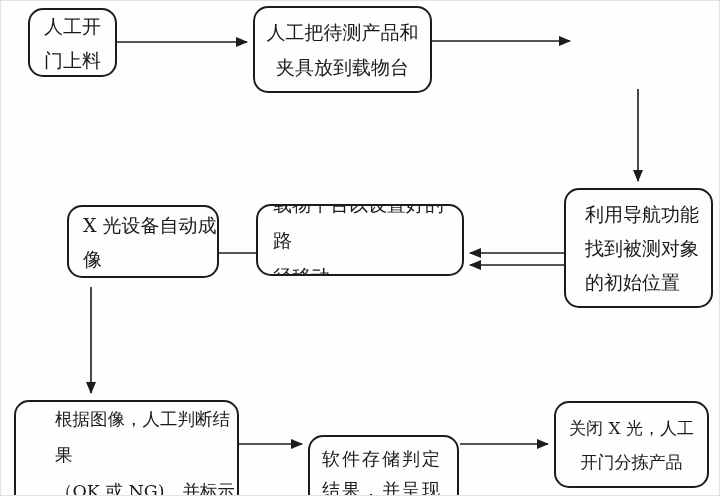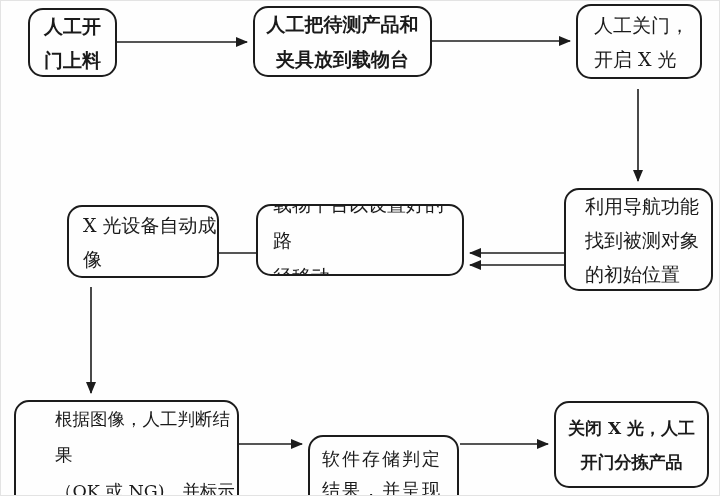--- a/index.html
+++ b/index.html
@@ -30,30 +30,30 @@
     align-items: center;
     overflow: hidden;
   }
   .node .label {
     white-space: pre-line;
     font-size: 19px;
     line-height: 34px;
     width: 100%;
   }
   .node.center { justify-content: center; }
-  .node.center .label { text-align: center; font-weight: bold; }
+  .node.center .label { text-align: center; }
   .node.left .label { text-align: left; }
 
   
   #n1 { left: 27px;  top: 7px;   width: 89px;  height: 69px; }
-  #n2 { left: 252px; top: 5px;   width: 179px; height: 71px; }
+  #n2 { left: 252px; top: 5px;   width: 179px; height: 87px; }
   #n2 .label { line-height: 35px; }
   #n3 { left: 575px; top: 3px;   width: 126px; height: 75px; }
   #n3 .label { padding-left: 16px; }
-  #n4 { left: 563px; top: 187px; width: 149px; height: 103px; }
+  #n4 { left: 563px; top: 187px; width: 149px; height: 120px; }
   #n4 .label { padding-left: 19px; line-height: 34px; }
   #n5 { left: 255px; top: 203px; width: 208px; height: 72px; }
   #n5 .label { padding-left: 15px; line-height: 36px; }
   #n6 { left: 18px;  top: 204px; width: 152px; height: 73px; margin-left: 48px; }
   #n6 .label { padding-left: 14px; }
   #n7 { left: 13px;  top: 399px; width: 225px; height: 109px; padding-left: 24px; }
   #n7 .label { padding-left: 15px; font-size: 17.5px; line-height: 36px; }
   #n8 { left: 307px; top: 398px; width: 151px; height: 85px; align-items: flex-start; margin-top: 36px; }
   #n8 .label { padding: 6px 0 0 12px; font-size: 18px; line-height: 31px; letter-spacing: 2px; }
   #n9 { left: 553px; top: 400px; width: 155px; height: 87px; }
@@ -84,24 +84,20 @@
   <div id="n1" class="node center">
     <div class="label">人工开
 门上料</div>
   </div>
 
   <div id="n2" class="node center">
     <div class="label">人工把待测产品和
 夹具放到载物台</div>
   </div>
 
-  <div id="n3" class="node left">
-    <div class="label">人工关门，
-开启 X 光</div>
-  </div>
 
   <div id="n4" class="node left">
     <div class="label">利用导航功能
 找到被测对象
 的初始位置</div>
   </div>
 
   <div id="n5" class="node left">
     <div class="label">载物平台以设置好的路
 径移动</div>

